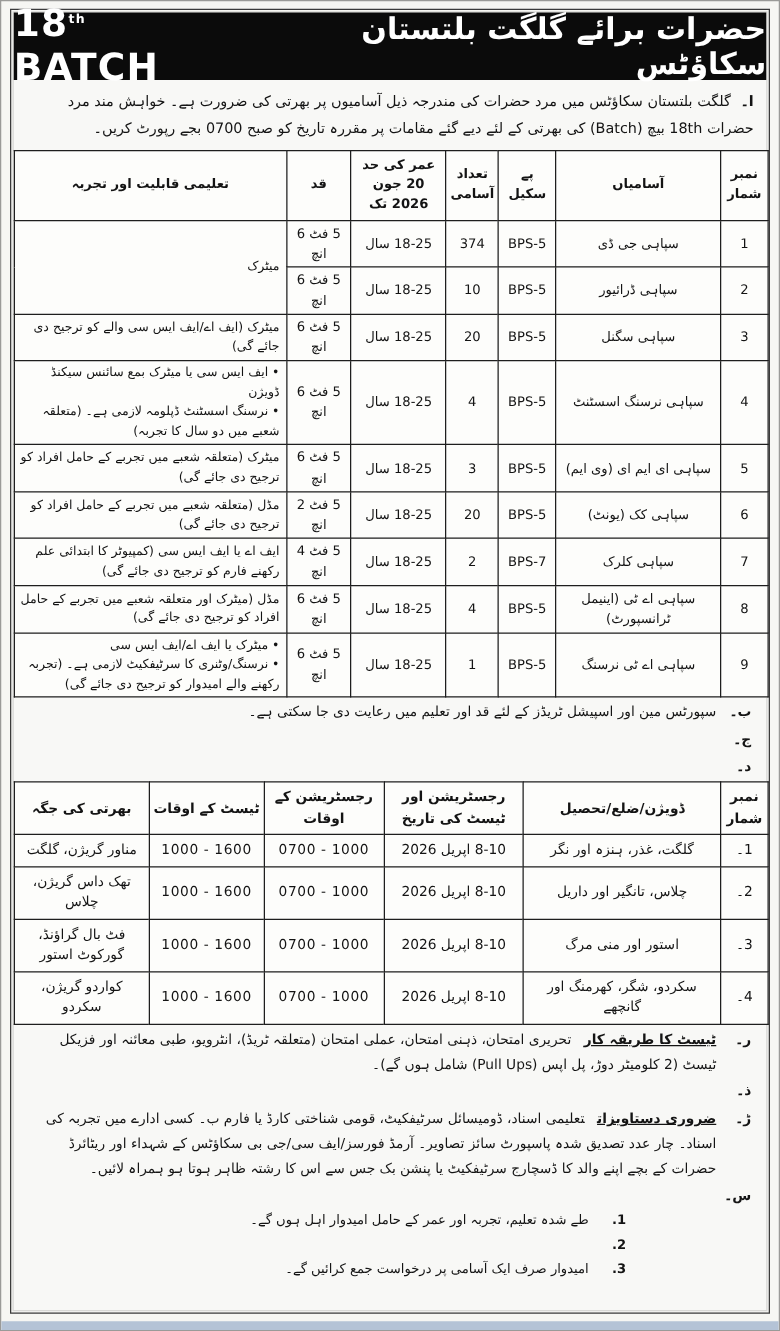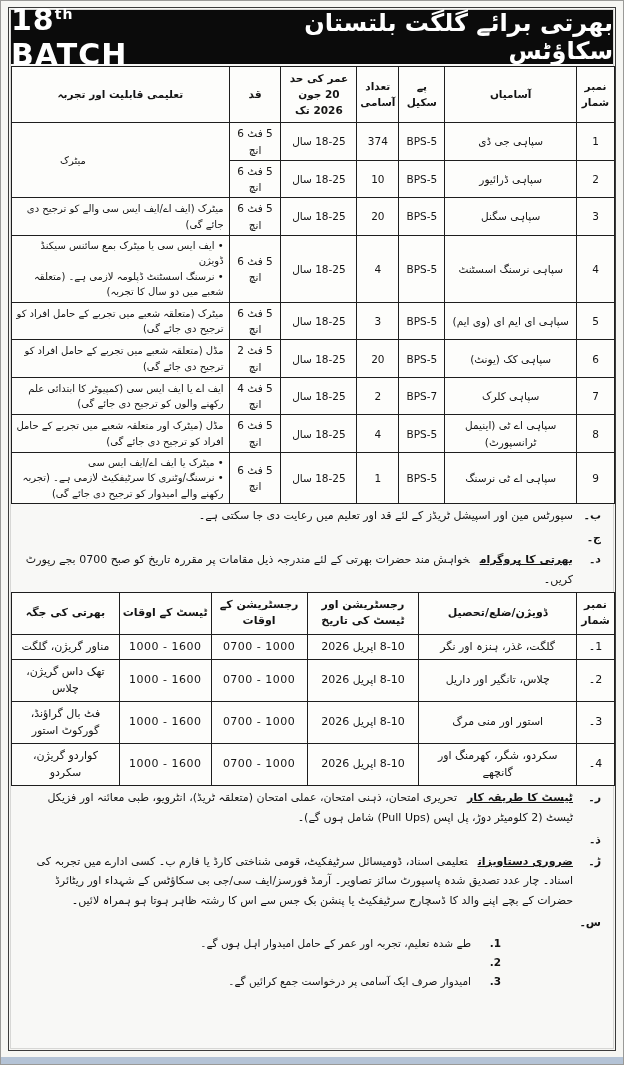--- a/index.html
+++ b/index.html
@@ -16,32 +16,32 @@
     display:flex; flex-direction:column; padding:2px;
     background:#f8f8f6;
   }
   
   .header-bar {
     background:#0b0b0b; color:#fff; height:54px; flex:0 0 54px;
     display:flex; align-items:center; justify-content:center; gap:14px;
   }
   .header-bar .urdu-title { font-size:24px; font-weight:bold; }
   .header-bar .latin-title { font-size:30px; font-weight:bold; letter-spacing:1px; direction:ltr; }
-  .header-bar sup { font-size:14px; }
+  .header-bar sup { font-size:10px; }
   
   .intro { padding:7px 10px 4px 14px; font-size:11.5px; line-height:1.85; text-align:right; }
   .intro .lbl { font-weight:bold; margin-left:4px; }
   
   table { border-collapse:collapse; width:604px; margin:2px auto 0; background:#fdfdfb; }
   th, td { border:1px solid #1e1e1e; padding:2px 3px; text-align:center; vertical-align:middle; }
   .t1 { font-size:10.5px; }
   .t1 th { font-size:10.5px; font-weight:bold; line-height:1.5; padding:4px 2px; }
   .t1 td { line-height:1.55; }
   .c-qual { text-align:right; padding-right:5px; font-size:10px; }
-  .c-qual.center { text-align:left;padding-left:48px; }
+  .c-qual.center { text-align:right;padding-left:48px; }
   .c-qual .bullet { text-align:right; }
   .t2 { font-size:11px; }
   .t2 th { padding:4px 2px; line-height:1.5; }
   .t2 td { padding:4px 4px; line-height:1.5; }
   .ltrcell { direction:ltr; letter-spacing:0.5px; }
   
   .note { display:flex; gap:8px; padding:2px 12px 0 10px; font-size:11px; line-height:1.8; text-align:right; }
   .note .lbl { font-weight:bold; flex:0 0 20px; }
   .note .body { flex:1; }
   .u { text-decoration:underline; font-weight:bold; margin-left:10px; }
@@ -52,24 +52,28 @@
   .term .txt { flex:1; }
   .bottom-strip { position:absolute; left:0; right:0; bottom:0; height:7px; background:#b4c3d6; }
 </style>
 </head>
 <body>
 
 <div class="page">
   <div class="frame">
 
     <div class="header-bar" dir="rtl">
-      <span class="urdu-title">بھرتی برائے گلگت بلتستان سکاؤٹس</span>
+      <span class="urdu-title">حضرات برائے گلگت بلتستان سکاؤٹس</span>
       <span class="latin-title"><span>18</span><sup>th</sup> <span>BATCH</span></span>
     </div>
 
+    <div class="intro" dir="rtl">
+      <span class="lbl">ا۔</span>
+      <span>گلگت بلتستان سکاؤٹس میں مرد حضرات کی مندرجہ ذیل آسامیوں پر بھرتی کی ضرورت ہے۔ خواہش مند مرد حضرات 18th بیچ (Batch) کی بھرتی کے لئے دیے گئے مقامات پر مقررہ تاریخ کو صبح 0700 بجے رپورٹ کریں۔</span>
+    </div>
 
     <table class="t1" dir="rtl">
       <colgroup>
         <col style="width:38px">
           <col style="width:132px">
           <col style="width:46px">
           <col style="width:42px">
         <col style="width:76px">
           <col style="width:52px">
           <col style="width:218px">
@@ -142,21 +146,21 @@
             <td>5 فٹ 2 انچ</td>
             <td class="c-qual">مڈل (متعلقہ شعبے میں تجربے کے حامل افراد کو ترجیح دی جائے گی)</td>
           </tr>
           <tr>
             <td>7</td>
             <td>سپاہی کلرک</td>
             <td>BPS-7</td>
             <td>2</td>
             <td>18-25 سال</td>
             <td>5 فٹ 4 انچ</td>
-            <td class="c-qual">ایف اے یا ایف ایس سی (کمپیوٹر کا ابتدائی علم رکھنے والوں کو ترجیح دی جائے گی)</td>
+            <td class="c-qual">ایف اے یا ایف ایس سی (کمپیوٹر کا ابتدائی علم رکھنے فارم کو ترجیح دی جائے گی)</td>
           </tr>
           <tr>
             <td>8</td>
             <td>سپاہی اے ٹی (اینیمل ٹرانسپورٹ)</td>
             <td>BPS-5</td>
             <td>4</td>
             <td>18-25 سال</td>
             <td>5 فٹ 6 انچ</td>
             <td class="c-qual">مڈل (میٹرک اور متعلقہ شعبے میں تجربے کے حامل افراد کو ترجیح دی جائے گی)</td>
           </tr>
@@ -178,21 +182,20 @@
     <div>
         <div class="note" dir="rtl">
           <span class="lbl">ب۔</span>
           <span class="body"><span>سپورٹس مین اور اسپیشل ٹریڈز کے لئے قد اور تعلیم میں رعایت دی جا سکتی ہے۔</span></span>
         </div>
         <div class="note" dir="rtl">
           <span class="lbl">ج۔</span>
         </div>
         <div class="note" dir="rtl">
           <span class="lbl">د۔</span>
-          <span class="body"><span class="u">بھرتی کا پروگرام</span><span>خواہش مند حضرات بھرتی کے لئے مندرجہ ذیل مقامات پر مقررہ تاریخ کو صبح 0700 بجے رپورٹ کریں۔</span></span>
         </div>
       </div>
 
     <table class="t2" dir="rtl">
       <colgroup>
         <col style="width:38px">
           <col style="width:158px">
           <col style="width:112px">
         <col style="width:96px">
           <col style="width:92px">

